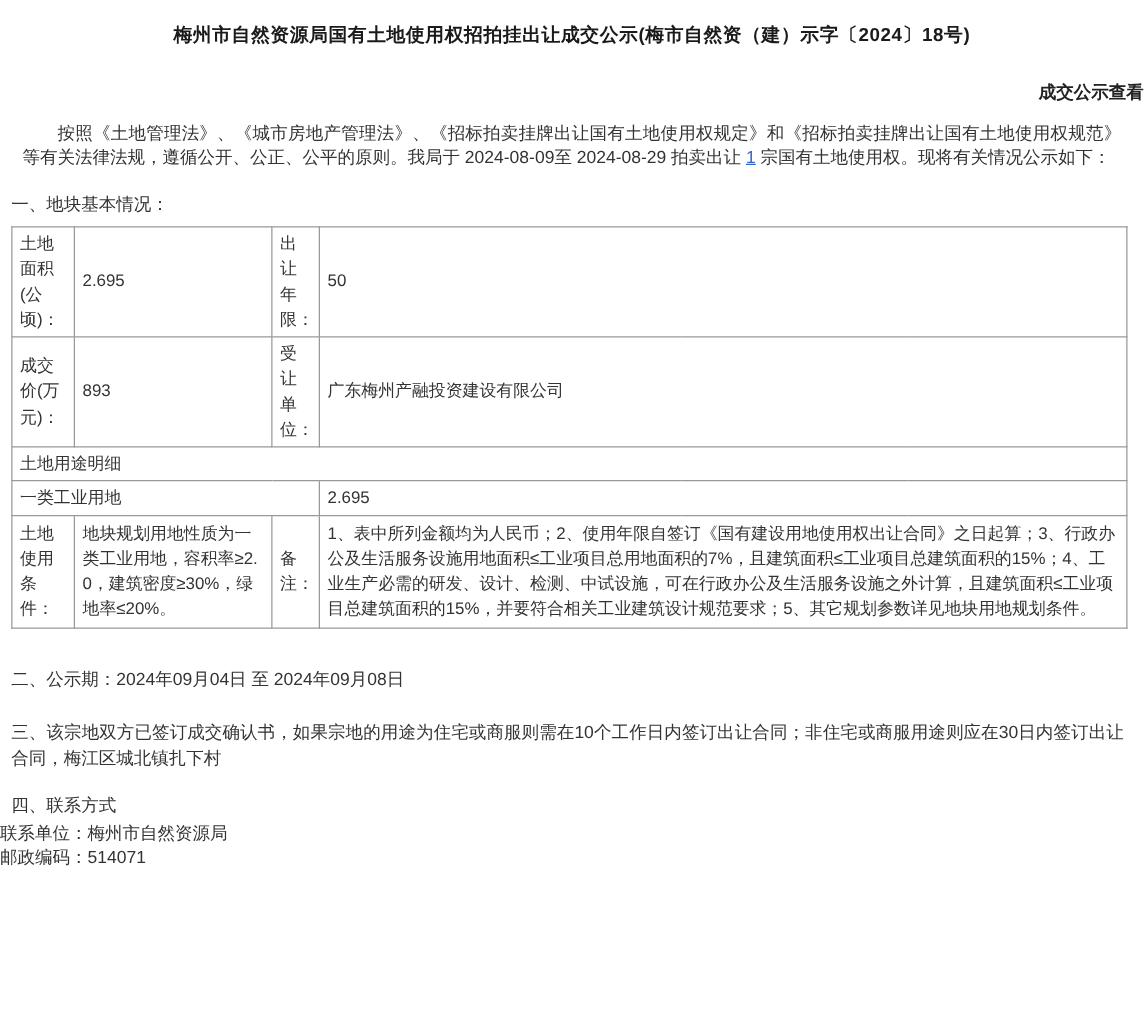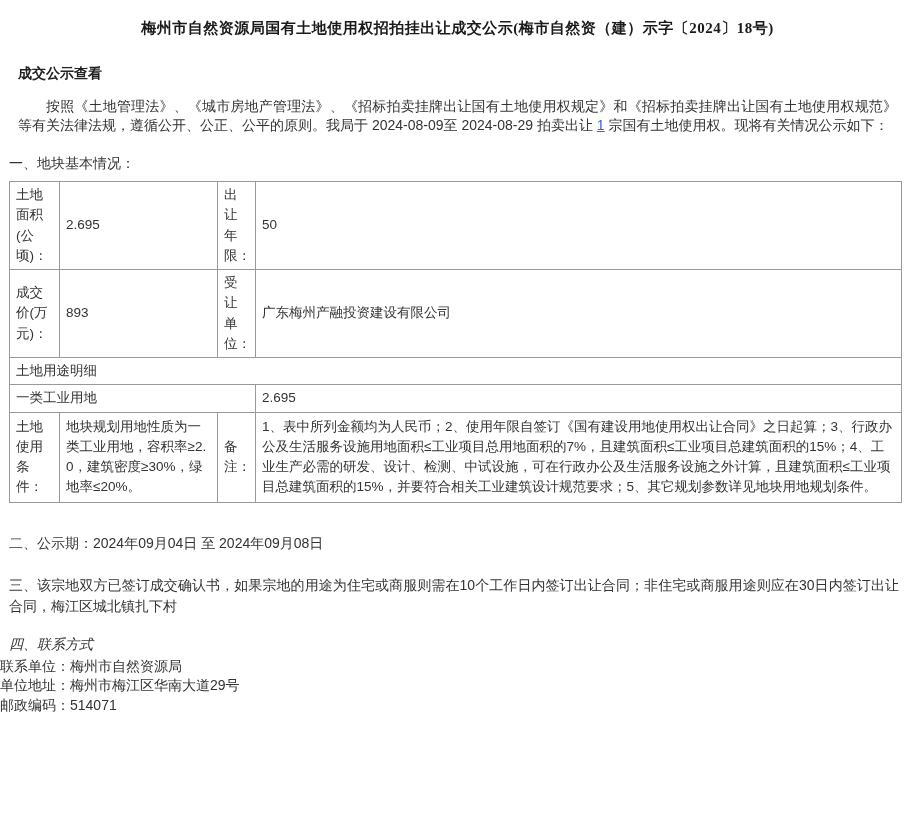--- a/index.html
+++ b/index.html
@@ -3,43 +3,43 @@
 <meta charset="utf-8">
 <style>
   html,body { margin:0; padding:0; background:#ffffff; }
   body {
     width:915px; height:816px; overflow:hidden;
     font-family:"Liberation Sans","DejaVu Sans",sans-serif;
     color:#333333; font-size:14px;
   }
   .page-title {
     text-align:center; font-weight:bold; font-size:15px;
-    padding-top:19px; color:#1a1a1a; letter-spacing:0.5px;font-family:Liberation Serif, serif;
+    padding-top:19px; color:#1a1a1a; letter-spacing:0.5px;
   }
-  .view-heading { font-weight:bold; font-size:14px; margin:27px 0 0 18px; color:#222; }
+  .view-heading { font-weight:bold; font-size:14px; margin:27px 0 0 18px; color:#222;text-align:right; }
   .intro {
     margin:14px 18px 0 18px; line-height:19px; text-indent:2em; text-align:justify;
   }
   .link { color:#3366cc; text-decoration:underline; cursor:pointer; }
   .sec-heading { margin:20px 0 8px 9px; }
   table.parcel {
     border-collapse:collapse; table-layout:fixed;
     margin-left:9px; width:892px; font-size:13.5px;
   }
   table.parcel td {
     border:1px solid #999999; vertical-align:middle;
     padding:3px 6px; line-height:1.5; word-break:break-all; text-align:left;
   }
   tr.r1 { height:64px; } tr.r2 { height:63px; } tr.r3 { height:58px; }
   tr.r4 td, tr.r5 td, tr.r6 td { height:17px;margin-left:38px; }
   tr.r7 { height:90px; }
   td.lbl { padding:3px 4px; }
   .sec2 { margin:32px 0 0 9px; }
   .sec3 { margin:22px 16px 0 9px; line-height:21px; text-align:justify; }
-  .sec4 { margin:19px 0 0 9px;font-style:italic; }
+  .sec4 { margin:19px 0 0 9px; }
   .contact-line { line-height:19.5px; }
   .contact-block { margin-top:3px; }
 </style>
 </head>
 <body>
 
 <div class="page-title">梅州市自然资源局国有土地使用权招拍挂出让成交公示(梅市自然资（建）示字〔2024〕18号)</div>
 
 <div class="view-heading">成交公示查看</div>
 
@@ -86,16 +86,15 @@
   </table>
 
 <div class="sec2">二、公示期：2024年09月04日 至 2024年09月08日</div>
 
 <div class="sec3">三、该宗地双方已签订成交确认书，如果宗地的用途为住宅或商服则需在10个工作日内签订出让合同；非住宅或商服用途则应在30日内签订出让合同，梅江区城北镇扎下村</div>
 
 <div class="sec4">四、联系方式</div>
 
 <div class="contact-block">
   <div class="contact-line">联系单位：梅州市自然资源局</div>
-  <div class="contact-line">单位地址：梅州市梅江区华南大道29号</div>
   <div class="contact-line">邮政编码：514071</div>
 
 </div>
 
 </body></html>

